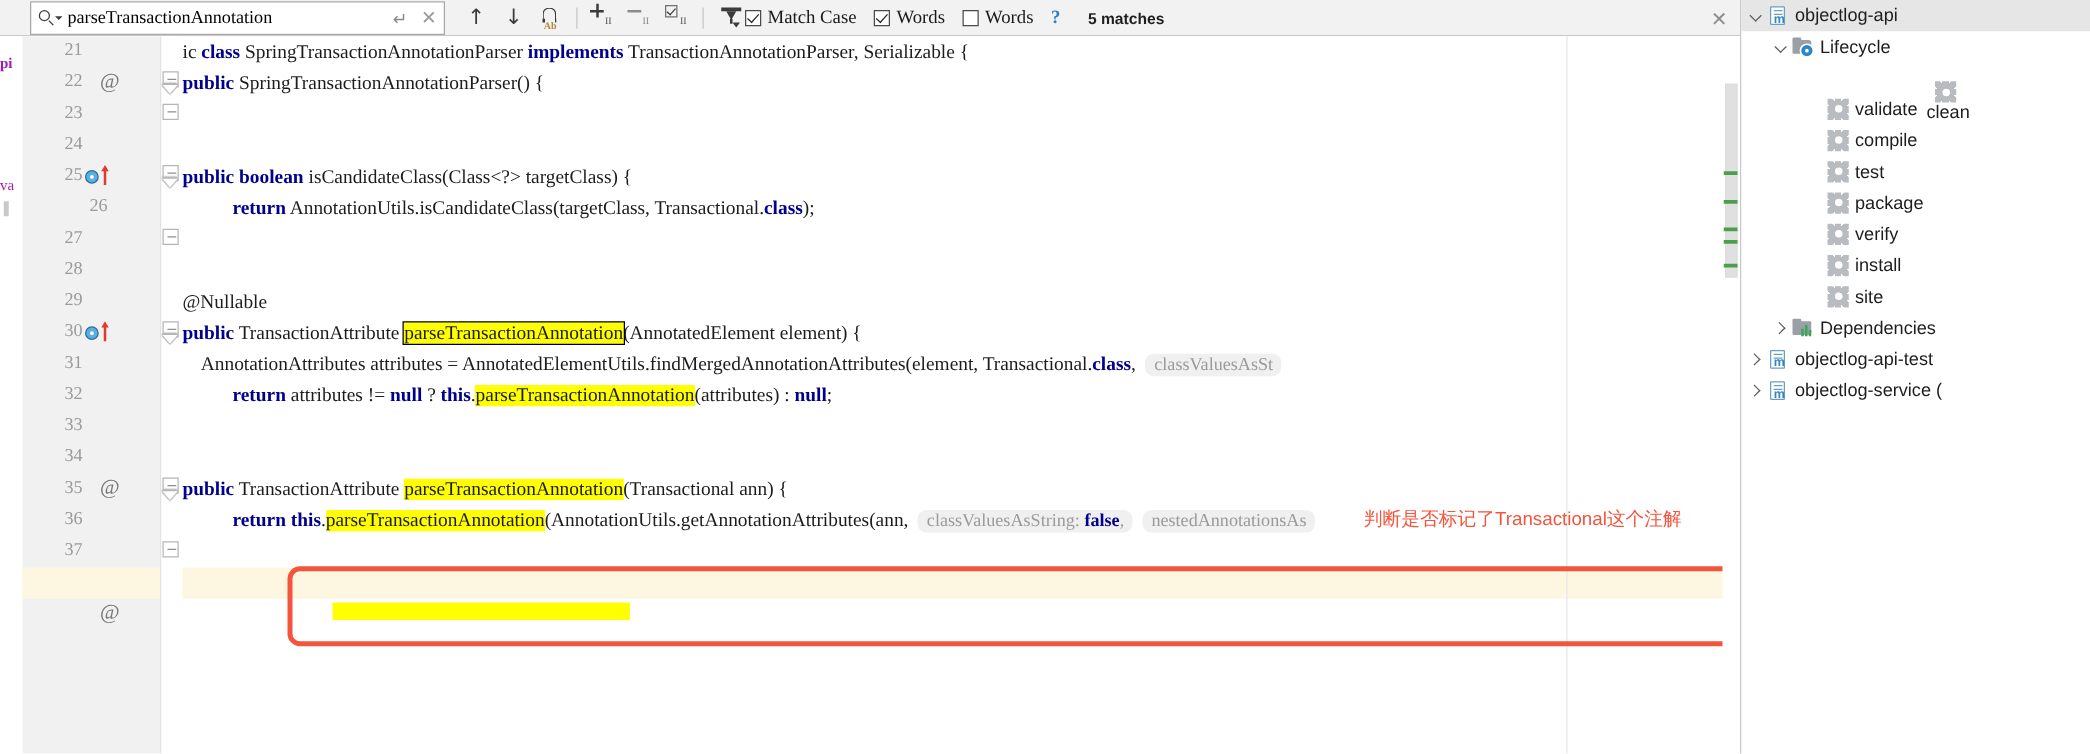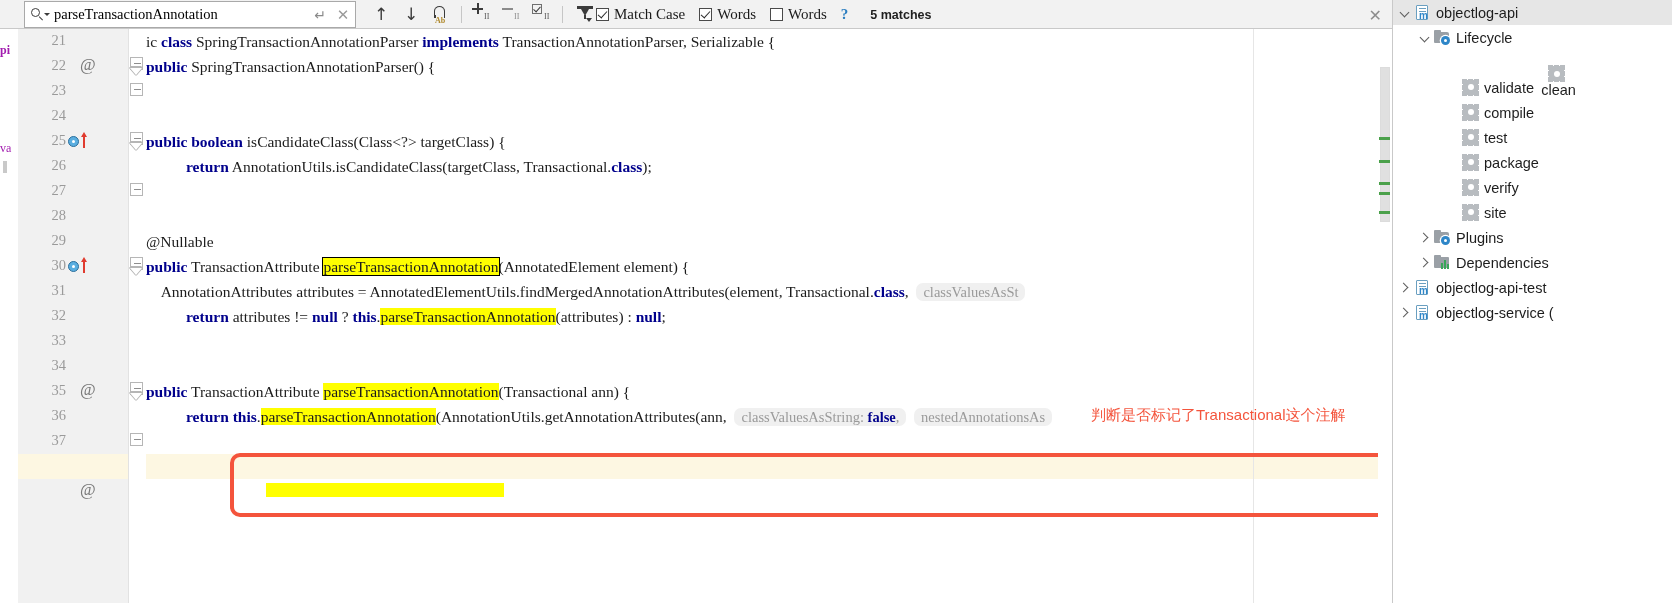--- a/index.html
+++ b/index.html
@@ -448,21 +448,21 @@
       <div class="gutter-line" style="top:100px;">
         <span class="gutter-num">25</span>
         <span class="ovr-mark">
           <span class="ovr-dot"></span>
           <span class="ovr-arrow">
               <span class="head"></span>
               <span class="shaft"></span>
             </span>
         </span>
       </div>
-      <div class="gutter-line" style="top:125px;">
+      <div class="gutter-line" style="top:125px;margin-left:20px;">
           <span class="gutter-num">26</span>
         </div>
       <div class="gutter-line" style="top:150px;">
           <span class="gutter-num">27</span>
         </div>
       <div class="gutter-line" style="top:175px;">
           <span class="gutter-num">28</span>
         </div>
       <div class="gutter-line" style="top:200px;">
           <span class="gutter-num">29</span>
@@ -638,30 +638,28 @@
           <span class="ic ic-gear">
             <span class="g"></span>
           </span>
           <span>verify</span>
         </div>
         <div class="mv-row" style="padding-left: 52px;">
           <span class="chev blank"></span>
           <span class="ic ic-gear">
             <span class="g"></span>
           </span>
+          <span>install</span>
+        </div>
+        <div class="mv-row" style="padding-left: 52px;">
+          <span class="chev blank"></span>
+          <span class="ic ic-gear">
+            <span class="g"></span>
+          </span>
           <span>site</span>
-        </div>
-        <div class="mv-row" style="padding-left: 24px;">
-          <span class="chev right"></span>
-          <span class="ic ic-folder">
-            <span class="tab"></span>
-            <span class="fld"></span>
-            <span class="gear"></span>
-          </span>
-          <span>Plugins</span>
         </div>
         <div class="mv-row" style="padding-left: 24px;">
           <span class="chev right"></span>
           <span class="ic ic-dep">
             <span class="tab"></span>
             <span class="fld"></span>
             <span class="b1"></span>
             <span class="b2"></span>
             <span class="b3"></span>
           </span>

